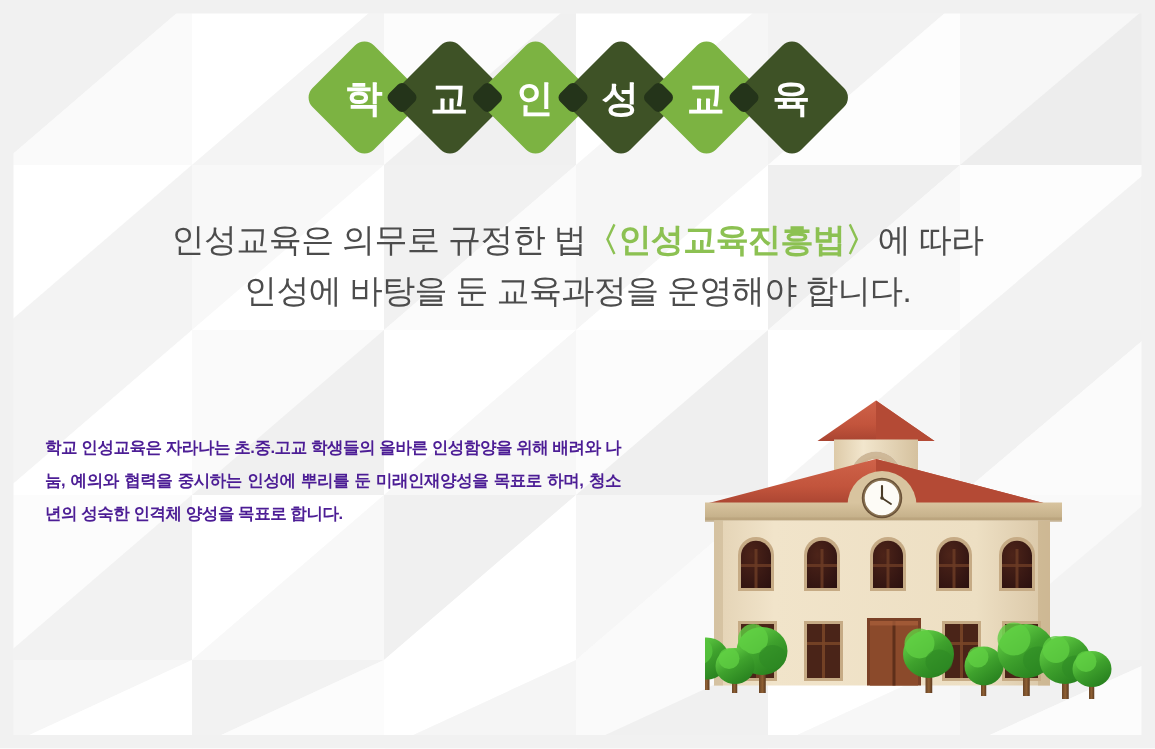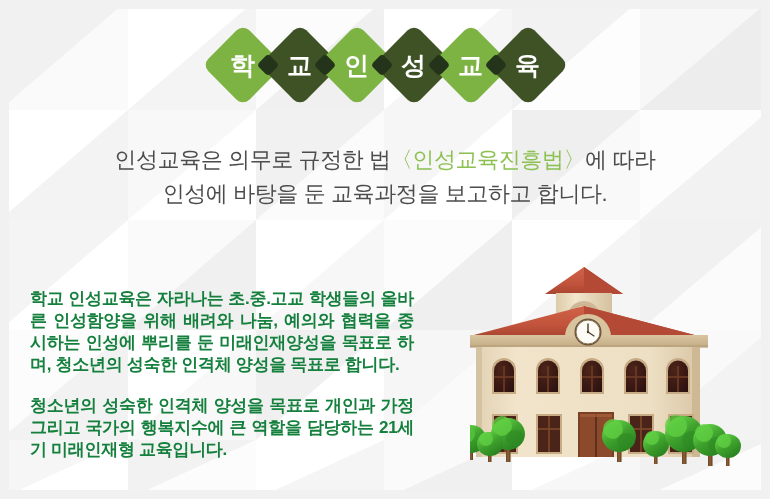--- a/index.html
+++ b/index.html
@@ -110,34 +110,34 @@
     text-align: center;
     color: #4c4c4c;
     font-size: 22px;
     line-height: 34px;
     font-weight: normal;
     z-index: 5;
     letter-spacing: -0.4px;
   }
   #headline .hl-accent {
     color: #8cc152;
-    font-weight: normal;
+    font-weight: bold;
   }
 
   
   #body-col {
     position: absolute;
     left: 30px;
     top: 288px;
     width: 400px;
     z-index: 5;
   }
   .body-para {
-    color: #15803d;
-    font-size: 17px;
+    color: #4c1d95;
+    font-size: 11px;
     line-height: 22px;
     font-weight: bold;
     text-align: justify;
     text-justify: inter-word;
     letter-spacing: -0.3px;
     margin: 0 16px 19px 0;
   }
   .body-para:last-child { margin-bottom: 0; }
 
   
@@ -258,26 +258,25 @@
       <div class="diamond dark"></div>
       <div class="diamond-char">육</div>
     </div>
 
   </div>
 
   <div id="headline">
     <div>
       <span>인성교육은 의무로 규정한 법</span><span class="hl-accent">〈인성교육진흥법〉</span><span>에 따라</span>
     </div>
-    <div>인성에 바탕을 둔 교육과정을 보고하고 합니다.</div>
+    <div>인성에 바탕을 둔 교육과정을 운영해야 합니다.</div>
   </div>
 
   <div id="body-col">
     <p class="body-para">학교 인성교육은 자라나는 초.중.고교 학생들의 올바른 인성함양을 위해 배려와 나눔, 예의와 협력을 중시하는 인성에 뿌리를 둔 미래인재양성을 목표로 하며, 청소년의 성숙한 인격체 양성을 목표로 합니다.</p>
-    <p class="body-para">청소년의 성숙한 인격체 양성을 목표로 개인과 가정 그리고 국가의 행복지수에 큰 역할을 담당하는 21세기 미래인재형 교육입니다.</p>
   </div>
 
   <div id="illustration">
     <svg width="300" height="237" viewBox="0 0 300 237">
       <defs>
         <linearGradient id="wallGrad" x1="0" y1="0" x2="1" y2="0">
           <stop offset="0%" stop-color="#e3d2b4"></stop>
           <stop offset="18%" stop-color="#f1e4ca"></stop>
           <stop offset="78%" stop-color="#eddfc3"></stop>
           <stop offset="100%" stop-color="#d9c6a6"></stop>

